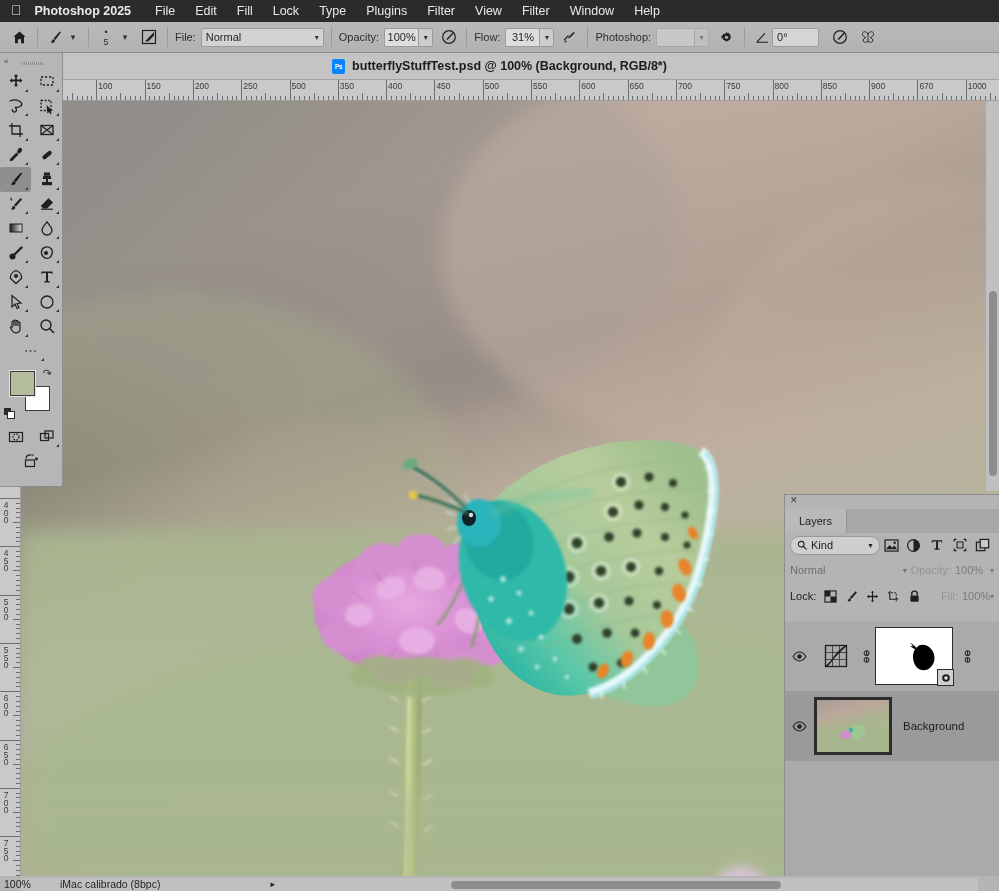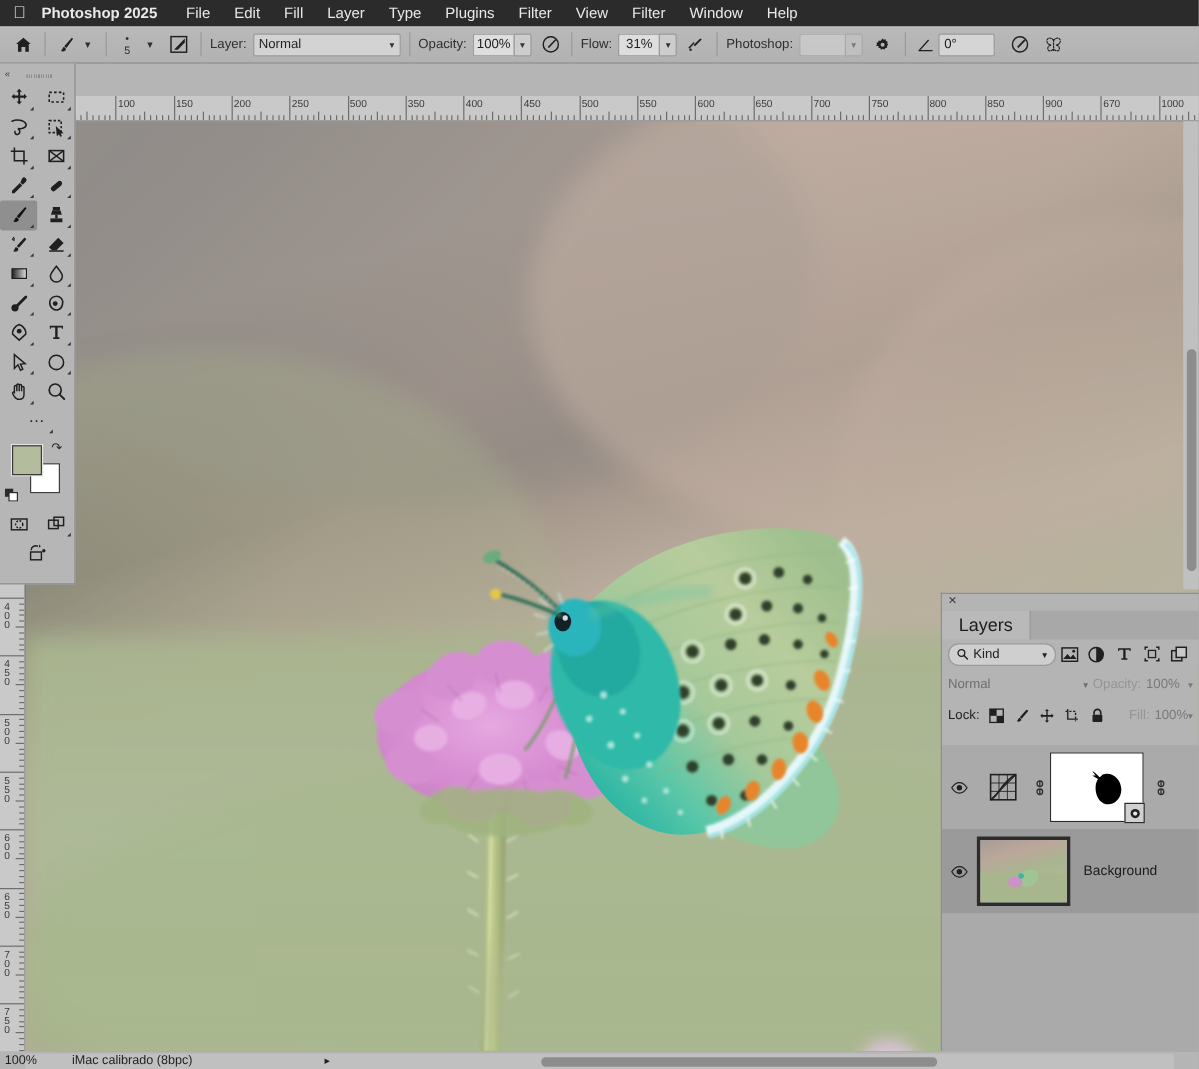--- a/index.html
+++ b/index.html
@@ -137,21 +137,21 @@
   
   #layers {
     position:absolute; left:784px; top:494px; width:215px; height:382px;
     background:#b4b4b4; border-left:1px solid #8e8e8e; border-top:1px solid #8e8e8e;
     font-size:11px; color:#222; z-index:25;
   }
   #lp-close { height:14px; padding-left:5px; font-size:9px; color:#3a3a3a; }
   #lp-tabs { display:flex; height:24px; background:#a8a8a8; }
   #lp-tab {
     background:#b9b9b9; padding:0 14px; display:flex; align-items:center;
-    font-size:15px; color:#1c1c1c; border-right:1px solid #949494;
+    font-size:11px; color:#1c1c1c; border-right:1px solid #949494;
   }
   #lp-filter { height:24px; display:flex; align-items:center; gap:0px; padding:0 5px; background:#b4b4b4; }
   #kind-select {
     height:19px; width:90px; background:#cfcfcf; border:1px solid #9a9a9a; border-radius:9px;
     display:flex; align-items:center; padding:0 6px; gap:4px; font-size:11px;
   }
   .filt-icon { width:23px; height:22px; display:flex; align-items:center; justify-content:center; color:#2a2a2a; }
   #lp-blend { height:26px; display:flex; align-items:center; padding:0 5px; gap:4px; }
   #blend-select {
     height:19px; width:128px; background:#b4b4b4; border:none;
@@ -216,21 +216,21 @@
 <body>
 
 <div id="app">
 
   <div id="menubar">
     <div class="apple"></div>
     <div class="appname">Photoshop 2025</div>
     <div class="mi">File</div>
     <div class="mi">Edit</div>
     <div class="mi">Fill</div>
-    <div class="mi">Layer</div>
+    <div class="mi">Lock</div>
     <div class="mi">Type</div>
     <div class="mi">Plugins</div>
     <div class="mi">Filter</div>
     <div class="mi">View</div>
     <div class="mi">Filter</div>
     <div class="mi">Window</div>
     <div class="mi">Help</div>
   </div>
 
   <div id="optionsbar">
@@ -255,21 +255,21 @@
     </div>
     <div class="ob-icon" style="width:18px;font-size:9px">▾</div>
     <div style="width:4px"></div>
     <div class="ob-icon" style="width:22px">
       <svg width="16" height="16" viewBox="0 0 16 16">
           <rect x="1.5" y="1.5" width="13" height="13" fill="none" stroke="#1f1f1f" stroke-width="1.2"></rect>
           <path d="M13 3 4 12.5h3.2L13 6.5z" fill="#1f1f1f"></path>
         </svg>
     </div>
     <div class="ob-sep"></div>
-    <div class="ob-label">Layer:</div>
+    <div class="ob-label">File:</div>
     <div class="select-box" style="width:123px">
       <span>Normal</span>
       <span class="caret">▾</span>
     </div>
     <div class="ob-sep"></div>
     <div class="ob-label">Opacity:</div>
     <div class="numfield">100%</div>
     <div class="stepper">▾</div>
     <div style="width:6px"></div>
     <div class="ob-icon" style="width:20px">
@@ -316,20 +316,24 @@
         </svg>
     </div>
     <div style="width:6px"></div>
     <div class="ob-icon" style="width:22px">
       <svg width="16" height="16" viewBox="0 0 16 16">
         <path d="M8 4v9M8 5C6.5 2 3 2 2.5 4.5 2 7 4 8 6 8.5 4 9 2.6 10.4 3.3 12.3 4 14 6.8 13.6 8 11.5M8 5c1.5-3 5-3 5.5-.5.5 2.5-1.5 3.5-3.5 4 2 .5 3.4 1.9 2.7 3.8-.7 1.7-3.5 1.3-4.7-.8" fill="none" stroke="#1f1f1f" stroke-width="0.95" stroke-linecap="round" stroke-dasharray="1.6 1.1"></path>
       </svg>
     </div>
   </div>
 
+  <div id="doctitle">
+    <div class="psbadge">Ps</div>
+    <div>butterflyStuffTest.psd @ 100% (Background, RGB/8*)</div>
+  </div>
 
   <div id="ruler-corner"></div>
   <div id="hruler">
       <div class="htick" style="left: 27px; height: 20px;"></div>
       <div class="hlab" style="left: 27px;">50</div>
       <div class="htick" style="left: 31.83px; height: 4px;"></div>
       <div class="htick" style="left: 36.66px; height: 4px;"></div>
       <div class="htick" style="left: 41.49px; height: 4px;"></div>
       <div class="htick" style="left: 46.32px; height: 4px;"></div>
       <div class="htick" style="left: 51.15px; height: 7px;"></div>

